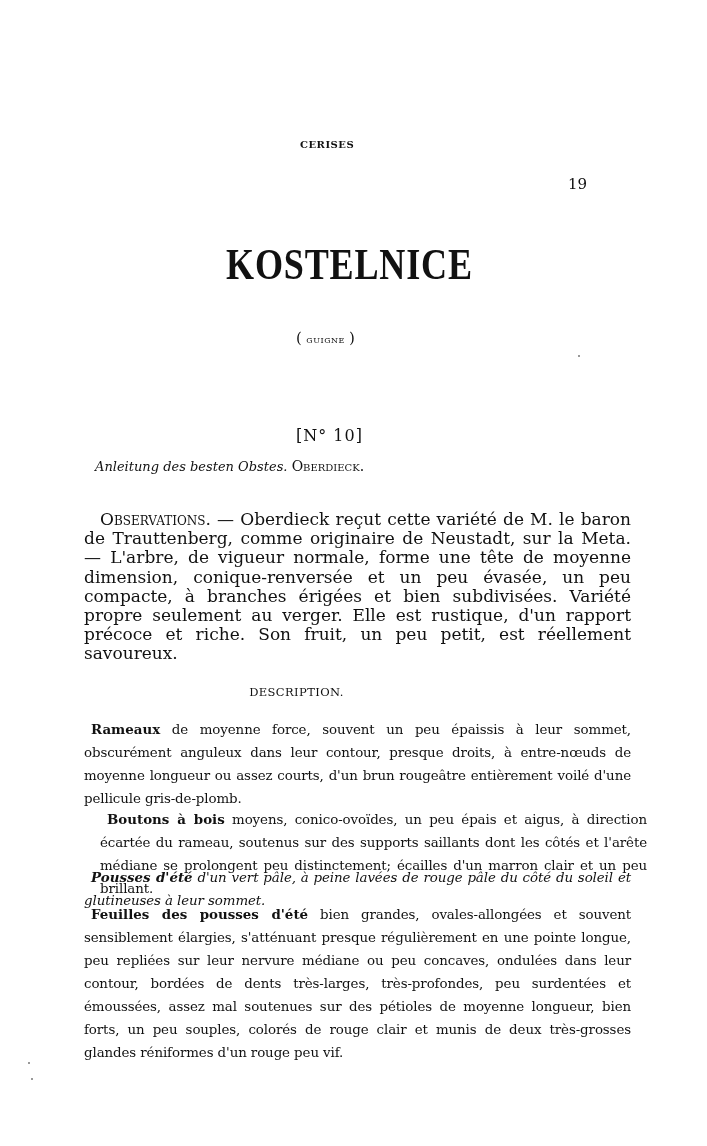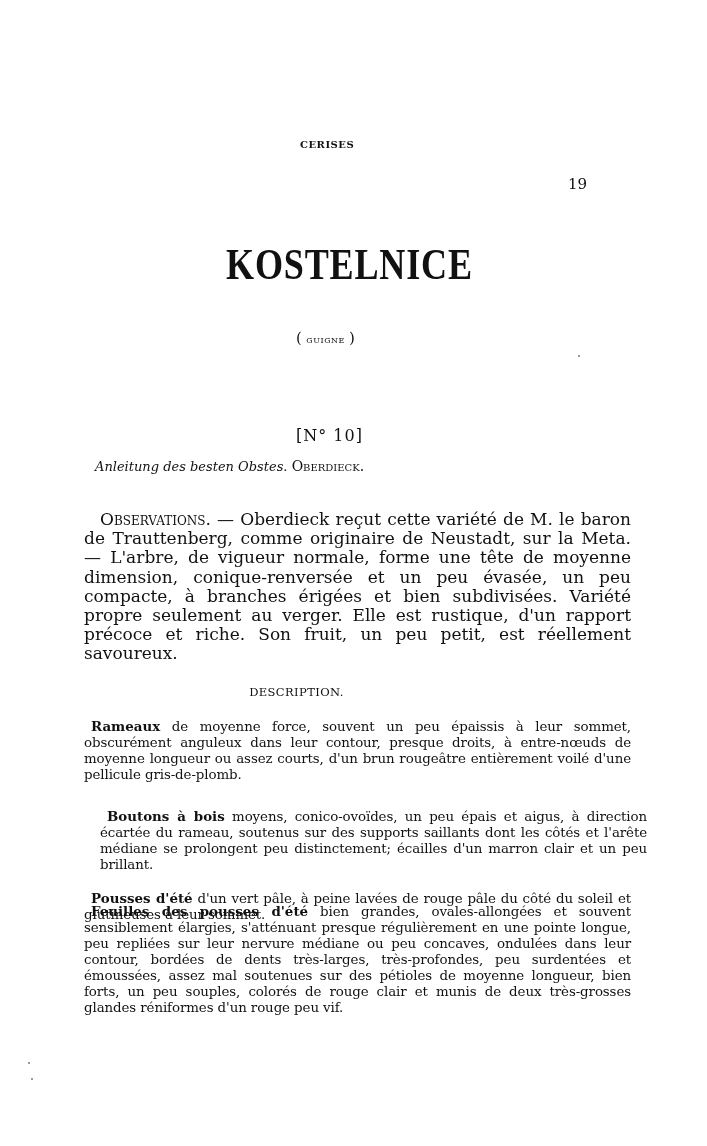--- a/index.html
+++ b/index.html
@@ -82,32 +82,32 @@
       left: 0;
       width: 579px;
       text-align: center;
       font-size: 11.5px;
       letter-spacing: 0.4px;
       padding-left: 14px;
       box-sizing: border-box;
     }
     .desc {
       font-size: 13.4px;
-      line-height: 16px;
+      line-height: 23px;
       text-indent: 7px;
       letter-spacing: -0.1px;
     }
     .desc .term {
       font-weight: bold;
       font-family: "DejaVu Serif", serif;
       letter-spacing: 0px;
     }
     .desc1 { top: 718px; }
     .desc2 { top: 792px; }
-    .desc3 { top: 890px; }
+    .desc3 { top: 866px; font-style: italic; }
     .desc4 { top: 903px; }
     .speck {
       position: absolute;
       width: 2px;
       height: 2px;
       background: #777;
       border-radius: 1px;
     }
   </style>
 </head>

